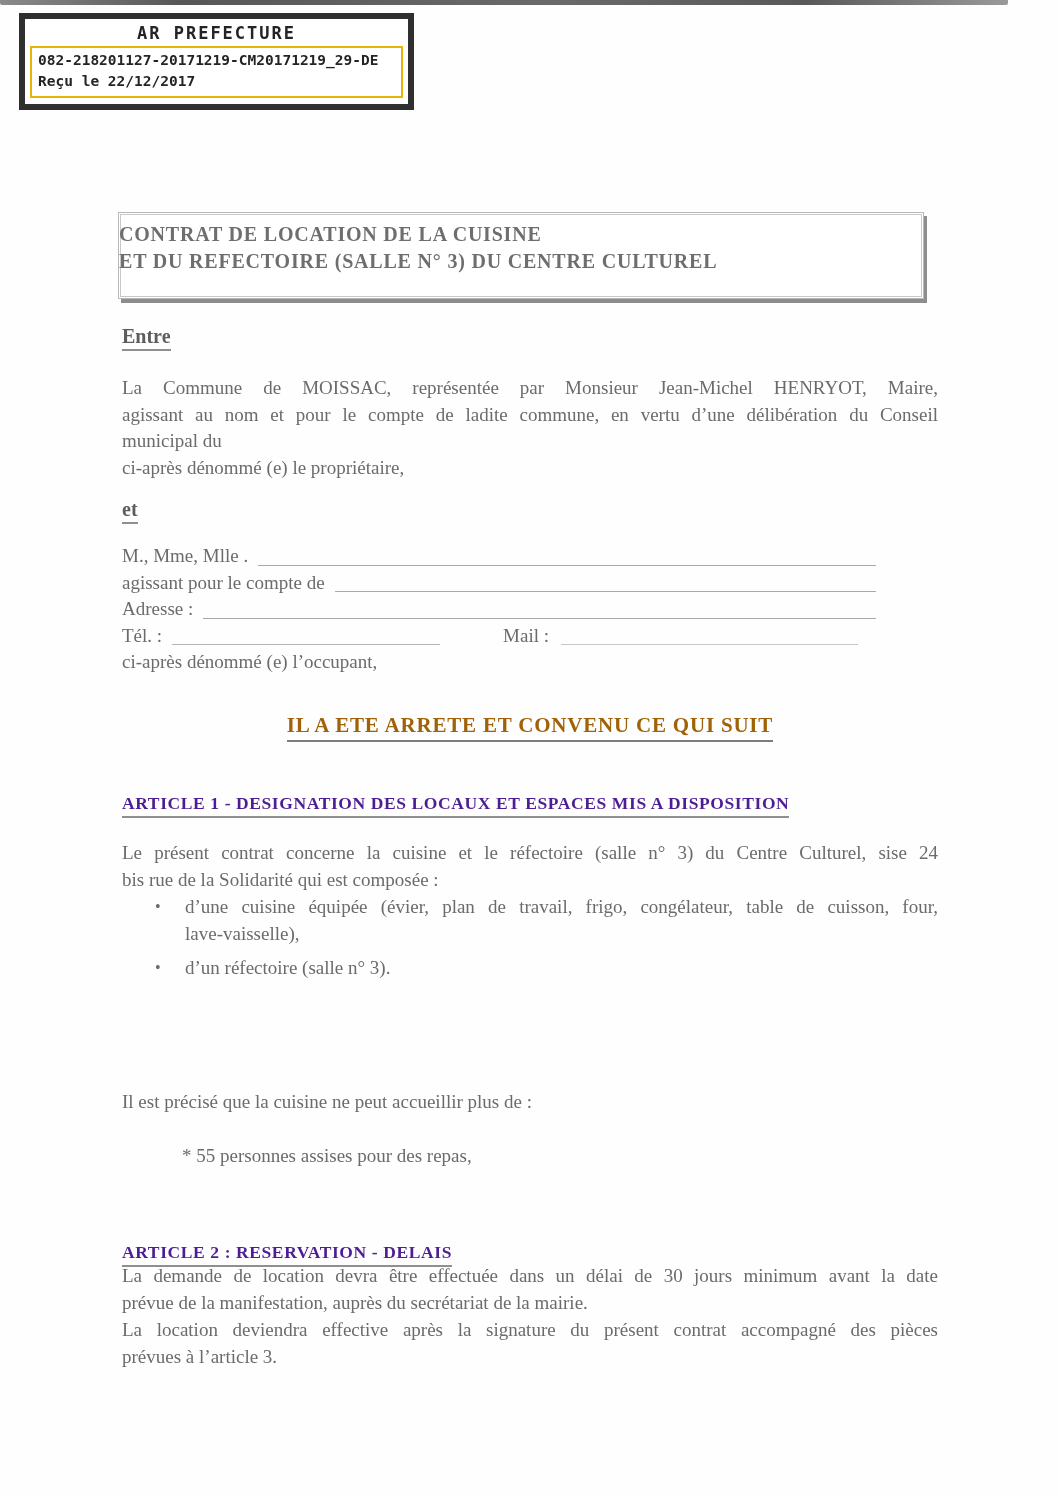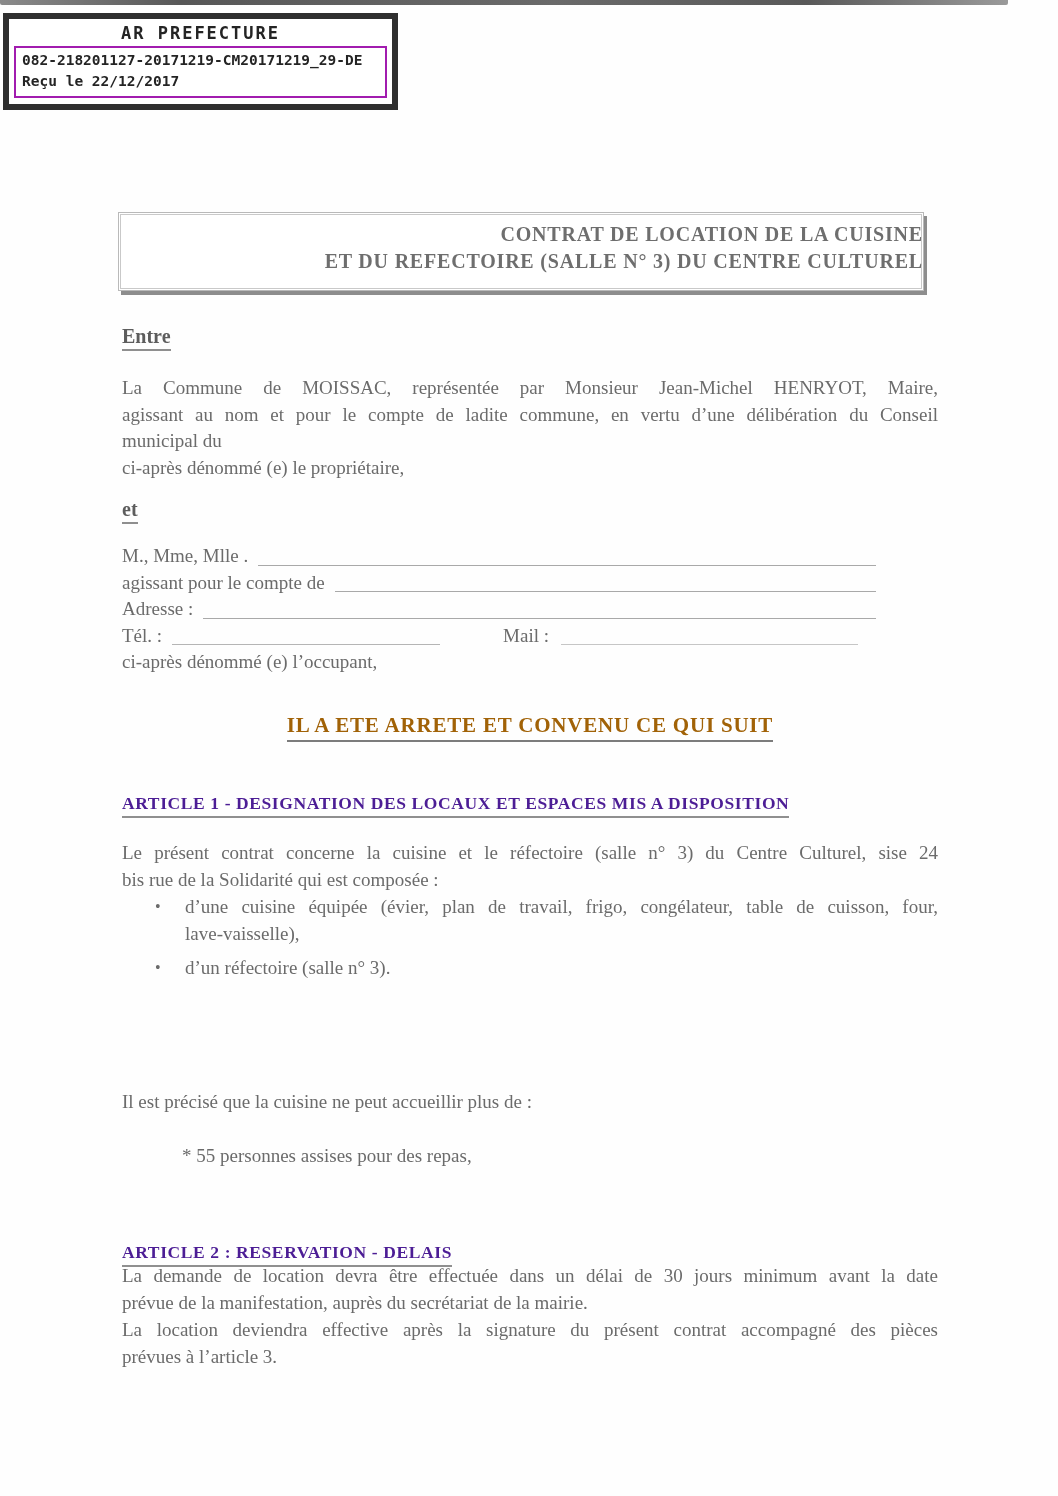--- a/index.html
+++ b/index.html
@@ -8,36 +8,36 @@
     font-family:"Liberation Serif", serif; color:#6b6b6b; overflow:hidden;
   }
   
   .scan-line {
     position:absolute; top:0; left:0; width:1008px; height:5px;
     background:linear-gradient(90deg,#8a8a8a 0%,#575757 18%,#6a6a6a 55%,#595959 80%,#9a9a9a 100%);
     border-radius:0 0 2px 2px;
   }
   
   .stamp {
-    position:absolute; left:3px; top:13px; width:383px;
+    position:absolute; left:19px; top:13px; width:383px;
     border:6px solid #2f2f2f; background:#fff;
     font-family:"DejaVu Sans Mono", monospace; color:#242424;
   }
   .stamp-title {
     text-align:center; font-weight:bold; font-size:17px; letter-spacing:2px;
     padding:4px 0 3px;
   }
   .stamp-inner {
-    border:2px solid #a21caf; margin:0 5px 6px; padding:2px 6px 4px;
+    border:2px solid #eab308; margin:0 5px 6px; padding:2px 6px 4px;
     font-size:14.5px; font-weight:bold; line-height:21px; white-space:nowrap;
   }
   
   .title-box {
     position:absolute; left:118px; top:212px; width:804px;
-    padding:8px 0 15px; text-align:right; background:#fff;
+    padding:8px 0 23px; text-align:left; background:#fff;
     border:1px solid #b9b9b9;
     box-shadow: 3px 4px 0 0 #8d8d8d, inset 0 0 0 1px #ffffff, inset 0 0 0 2px #c9c9c9;
     font-weight:bold; font-size:20px; line-height:27px; color:#6e6e6e; letter-spacing:0.8px;
   }
   .content { position:absolute; left:122px; top:0; width:816px; height:1496px; font-size:19px; }
   .abs { position:absolute; }
   .heading-sm {
     font-weight:bold; font-size:20px; color:#5d5d5d;
     border-bottom:2px solid #8f8f8f; padding-bottom:1px; display:inline-block;
   }

